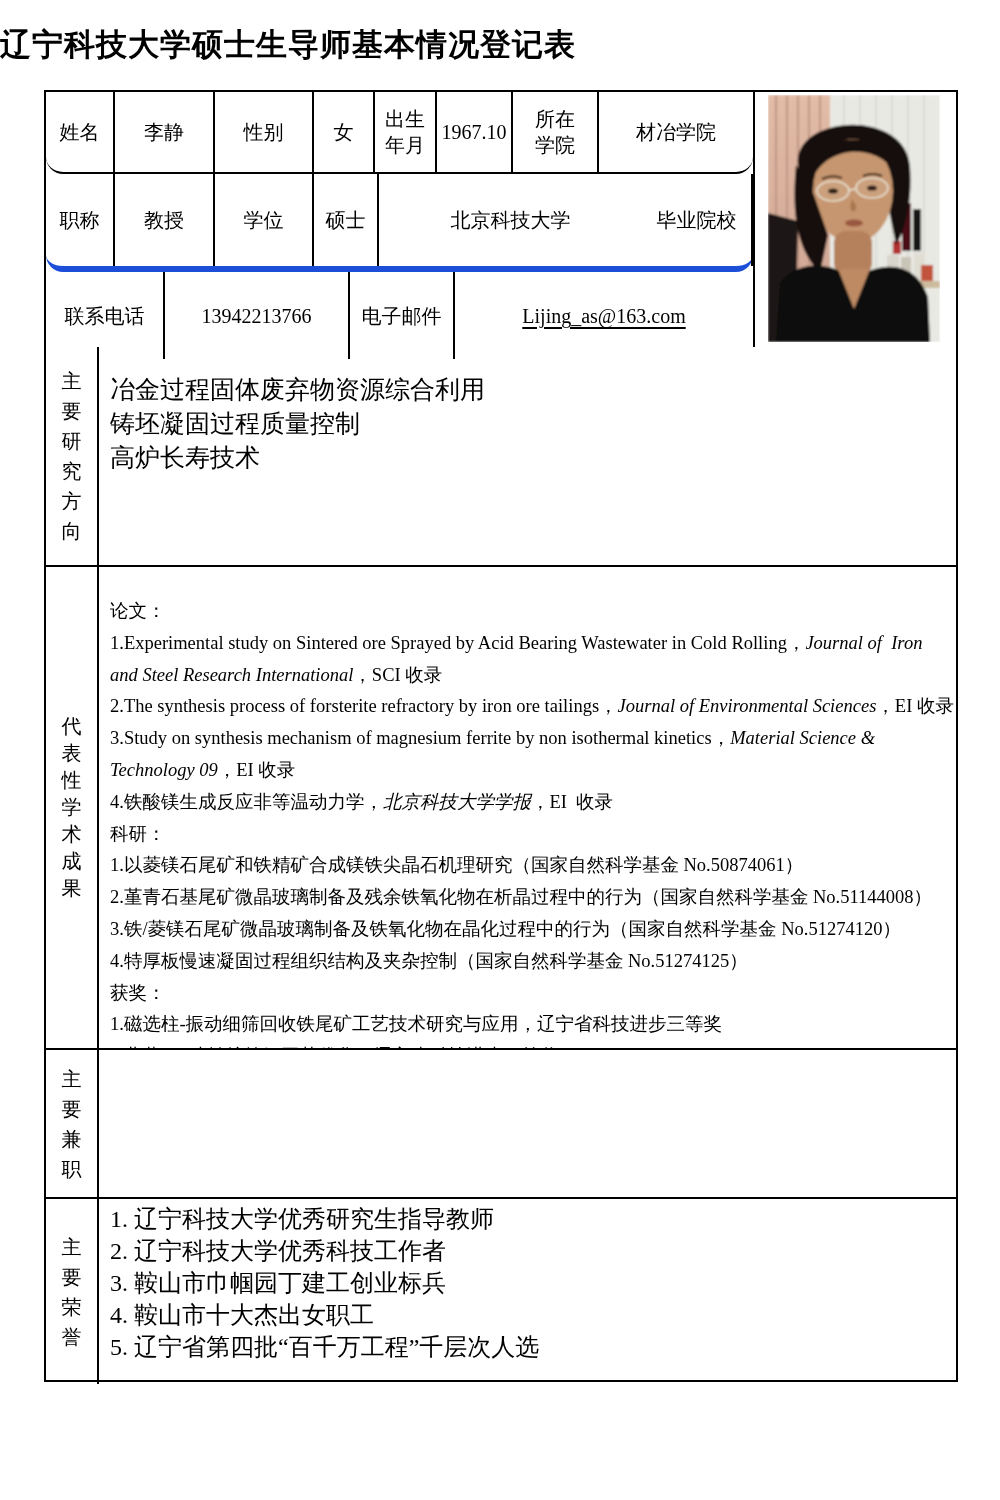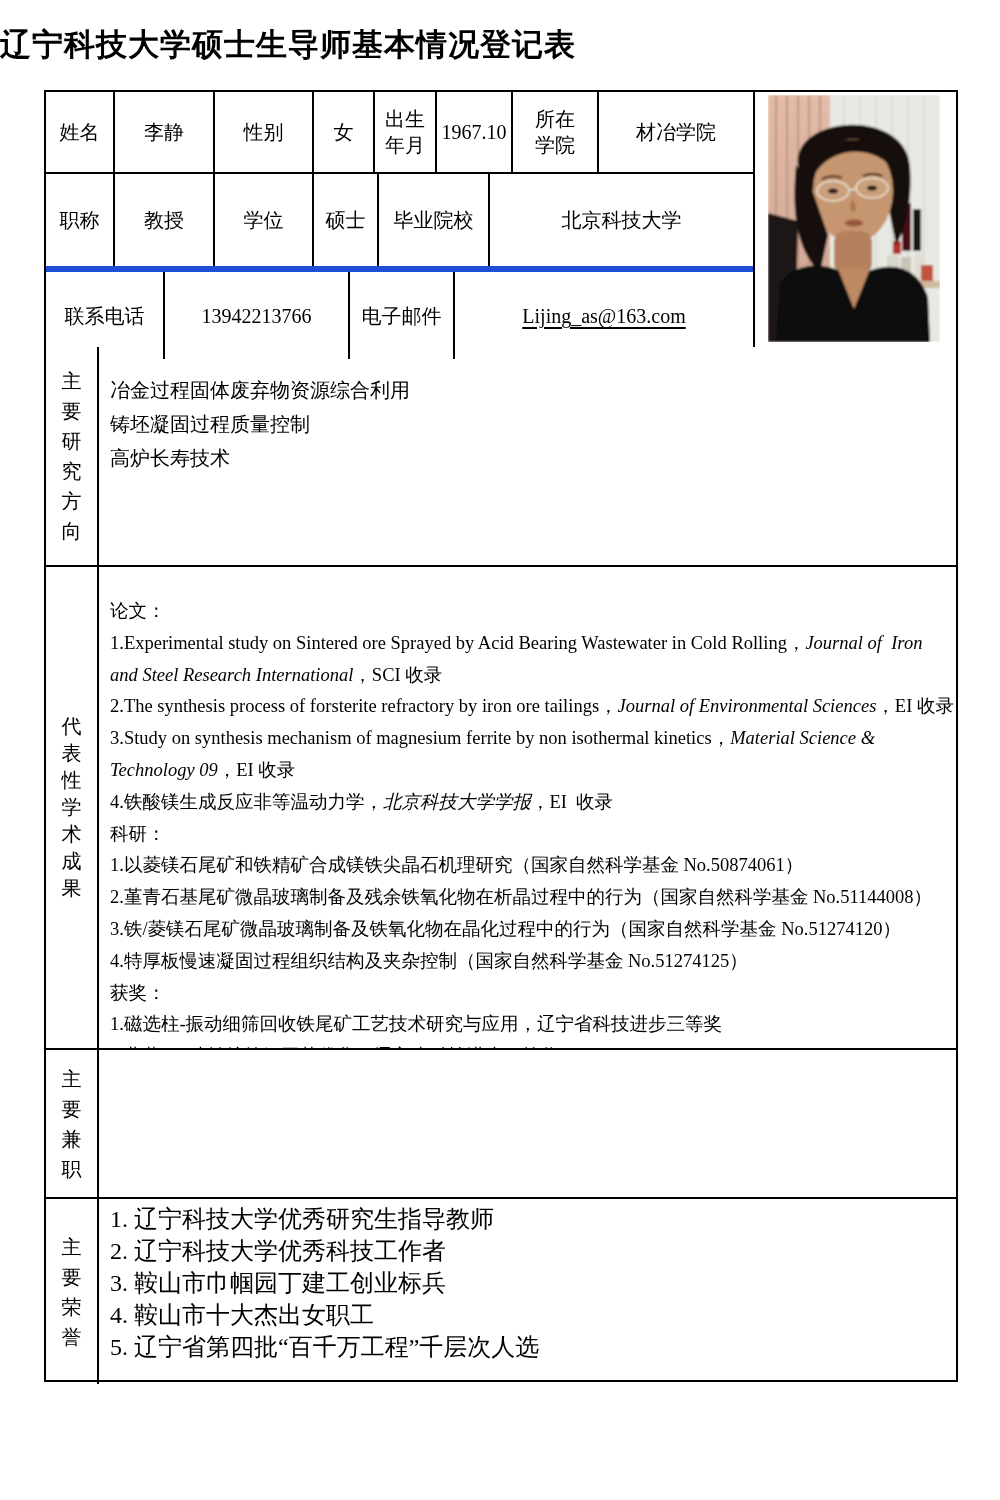--- a/index.html
+++ b/index.html
@@ -14,21 +14,21 @@
     text-align:left;font-size:31px;font-weight:bold;letter-spacing:1px;
   }
   .form-table{
     position:absolute;left:44px;top:90px;width:914px;height:1292px;
     border:2px solid #000;box-sizing:border-box;
     font-size:20px;
   }
   .form-table *{box-sizing:border-box;}
   .top-block{display:flex;width:100%;height:255px;}
   .top-left{width:709px;border-right:2px solid #000;}
-  .trow{display:flex;width:100%;}
+  .trow{display:flex;width:100%;border-radius:17px;}
   .r1{height:82px;border-bottom:2px solid #000;}
   .r2{height:98px;border-bottom:6px solid #1d4ed8;}
   .r3{height:87px;border-bottom:2px solid #000;}
   .cell{
     display:flex;align-items:center;justify-content:center;
     text-align:center;border-right:2px solid #000;
     white-space:pre-line;line-height:26px;padding:0 2px;
   }
   .cell.last{border-right:none;flex:1;}
   .underlined{text-decoration:underline;text-underline-offset:4px;}
@@ -45,21 +45,21 @@
     display:flex;flex-direction:column;align-items:center;justify-content:center;
     font-size:20px;
   }
   .vlabel div{line-height:30px;}
   .sec-achievements .vlabel div{line-height:27px;}
   .content{
     flex:1;padding-left:11px;padding-right:6px;overflow:hidden;
   }
   .tline{white-space:pre;line-height:32px;}
   .sec-research .content{padding-top:26px;}
-  .sec-research .tline{line-height:34px;font-size:20px;}
+  .sec-research .tline{line-height:34px;font-size:25px;}
   .sec-achievements .content{padding-top:5px;margin-top:24px;}
   .sec-achievements .tline{line-height:31.8px;font-size:18.5px;}
   .sec-honors .content{padding-top:4px;}
   .sec-honors .tline{line-height:32px;font-size:24px;}
   em{}
 </style>
 </head>
 <body>
 
 <div class="page-title">辽宁科技大学硕士生导师基本情况登记表</div>
@@ -80,22 +80,22 @@
         <div class="cell" style="width:86px">所在
 学院</div>
         <div class="cell last">材冶学院</div>
       </div>
 
       <div class="trow r2">
         <div class="cell" style="width:69px">职称</div>
         <div class="cell" style="width:100px">教授</div>
         <div class="cell" style="width:99px">学位</div>
         <div class="cell" style="width:65px">硕士</div>
+        <div class="cell last">北京科技大学</div>
         <div class="cell" style="width:111px">毕业院校</div>
-        <div class="cell last">北京科技大学</div>
       </div>
 
       <div class="trow r3" style="border-bottom:none;height:87px">
         <div class="cell" style="width:119px">联系电话</div>
         <div class="cell" style="width:185px">13942213766</div>
         <div class="cell" style="width:105px">电子邮件</div>
         <div class="cell last"><span class="underlined">Lijing_as@163.com</span></div>
       </div>
 
     </div>

